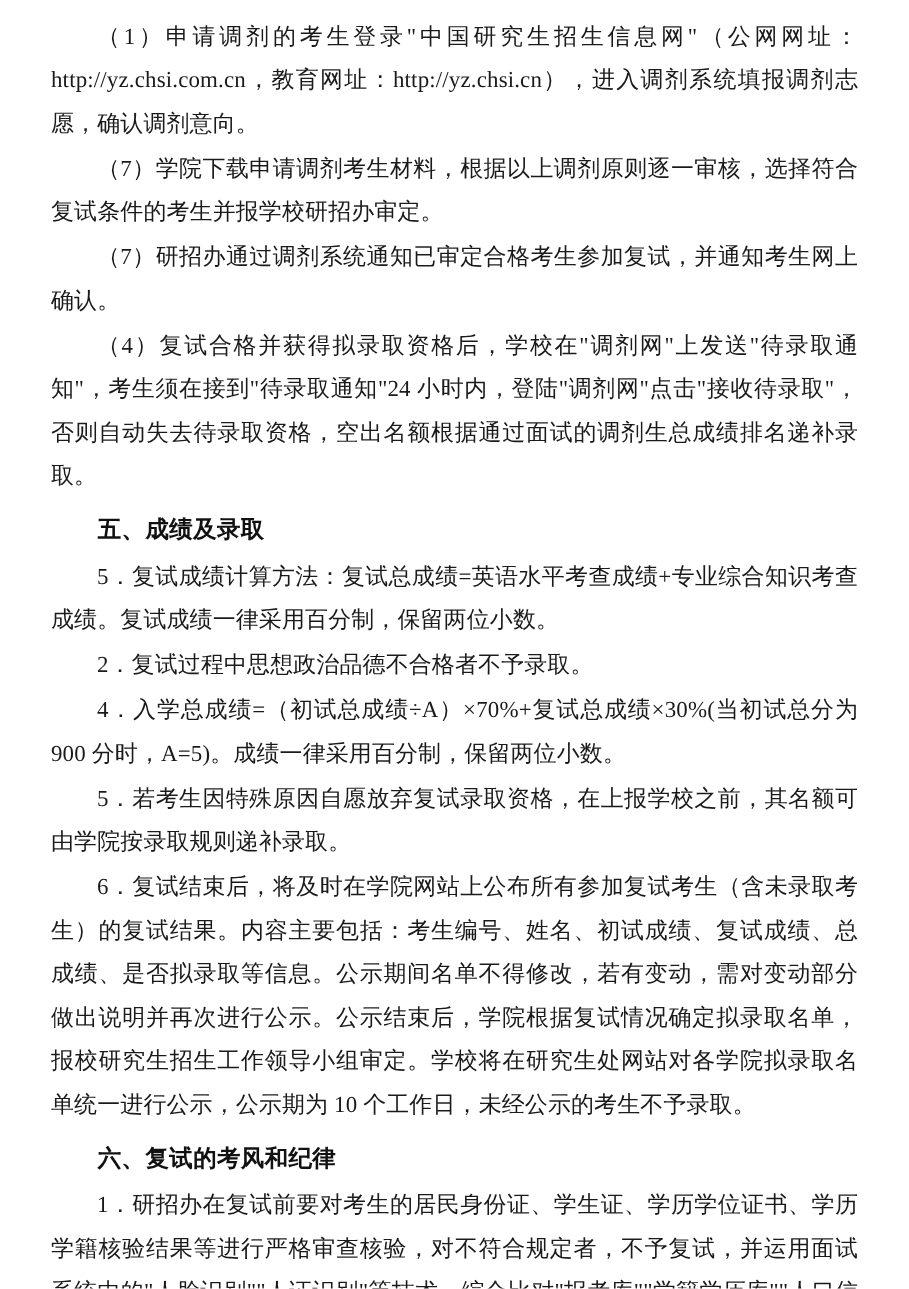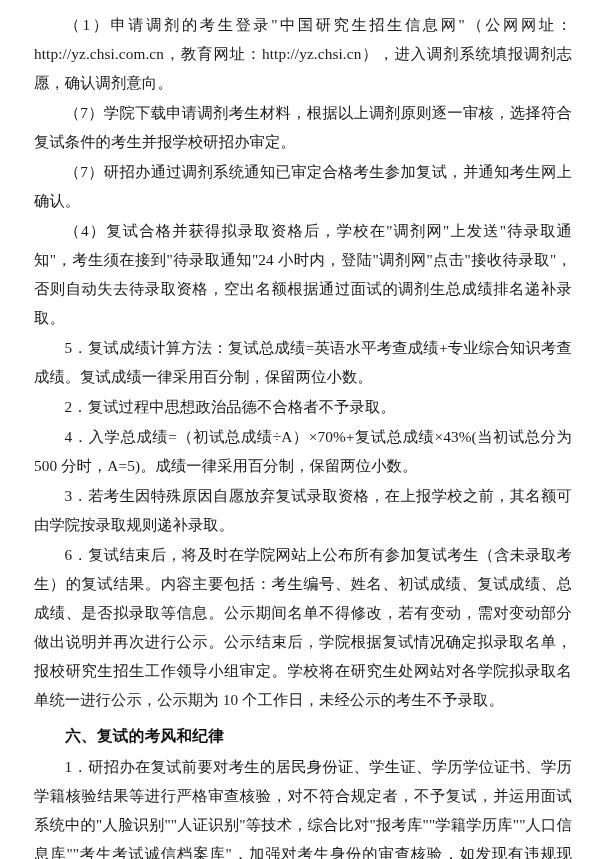--- a/index.html
+++ b/index.html
@@ -49,25 +49,26 @@
 <body>
 
 <div class="page">
   <div class="content">
 
     <p class="para">（1）申请调剂的考生登录"中国研究生招生信息网"（公网网址：http://yz.chsi.com.cn，教育网址：http://yz.chsi.cn），进入调剂系统填报调剂志愿，确认调剂意向。</p>
     <p class="para">（7）学院下载申请调剂考生材料，根据以上调剂原则逐一审核，选择符合复试条件的考生并报学校研招办审定。</p>
     <p class="para">（7）研招办通过调剂系统通知已审定合格考生参加复试，并通知考生网上确认。</p>
     <p class="para">（4）复试合格并获得拟录取资格后，学校在"调剂网"上发送"待录取通知"，考生须在接到"待录取通知"24 小时内，登陆"调剂网"点击"接收待录取"，否则自动失去待录取资格，空出名额根据通过面试的调剂生总成绩排名递补录取。</p>
 
+    <h2 class="heading">五、成绩及录取</h2>
 
     <p class="para">5．复试成绩计算方法：复试总成绩=英语水平考查成绩+专业综合知识考查成绩。复试成绩一律采用百分制，保留两位小数。</p>
     <p class="para">2．复试过程中思想政治品德不合格者不予录取。</p>
-    <p class="para">4．入学总成绩=（初试总成绩÷A）×70%+复试总成绩×43%(当初试总分为 500 分时，A=5)。成绩一律采用百分制，保留两位小数。</p>
-    <p class="para">3．若考生因特殊原因自愿放弃复试录取资格，在上报学校之前，其名额可由学院按录取规则递补录取。</p>
+    <p class="para">4．入学总成绩=（初试总成绩÷A）×70%+复试总成绩×30%(当初试总分为 900 分时，A=5)。成绩一律采用百分制，保留两位小数。</p>
+    <p class="para">5．若考生因特殊原因自愿放弃复试录取资格，在上报学校之前，其名额可由学院按录取规则递补录取。</p>
     <p class="para">6．复试结束后，将及时在学院网站上公布所有参加复试考生（含未录取考生）的复试结果。内容主要包括：考生编号、姓名、初试成绩、复试成绩、总成绩、是否拟录取等信息。公示期间名单不得修改，若有变动，需对变动部分做出说明并再次进行公示。公示结束后，学院根据复试情况确定拟录取名单，报校研究生招生工作领导小组审定。学校将在研究生处网站对各学院拟录取名单统一进行公示，公示期为 10 个工作日，未经公示的考生不予录取。</p>
 
     <h2 class="heading">六、复试的考风和纪律</h2>
 
     <p class="para">1．研招办在复试前要对考生的居民身份证、学生证、学历学位证书、学历学籍核验结果等进行严格审查核验，对不符合规定者，不予复试，并运用面试系统中的"人脸识别""人证识别"等技术，综合比对"报考库""学籍学历库""人口信息库""考生考试诚信档案库"，加强对考生身份的审查核验，如发现有违规现象，立即取消考生复试资格。</p>
 
   </div>
 </div>
 
 </body></html>

